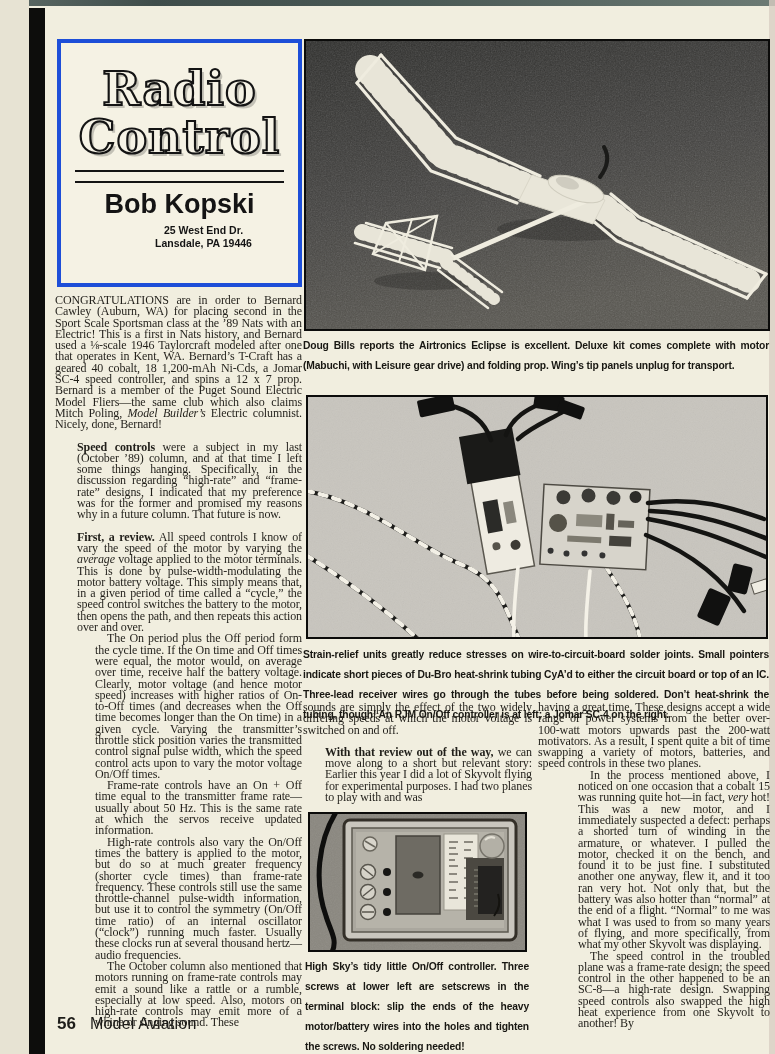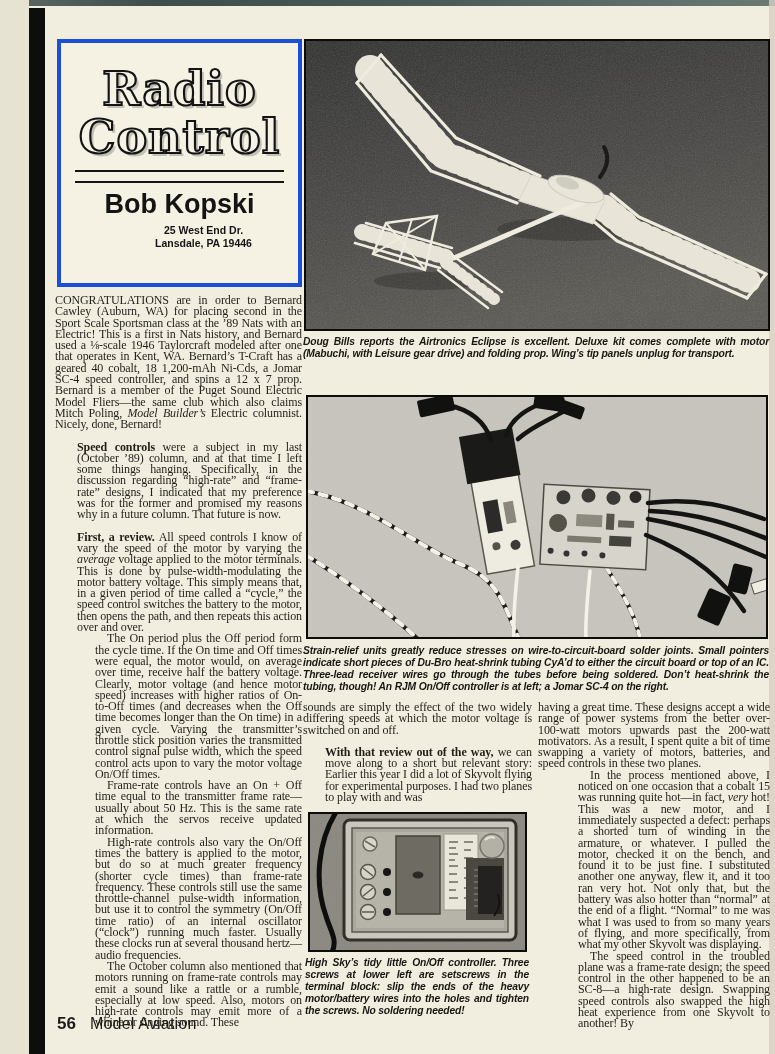--- a/index.html
+++ b/index.html
@@ -31,22 +31,22 @@
   .col p{margin:0;}
   .col p.gap{margin-top:11px;margin-left:22px;}
   .col p.ind{text-indent:12px;margin-left:40px;}
   .col b{letter-spacing:-0.1px;}
   #left-col{left:55px;top:295px;width:247px;}
   #mid-col{left:303px;top:702px;width:229px;}
   #right-col{left:538px;top:702px;width:232px;}
   
   .photo{position:absolute;display:block;}
   .caption{position:absolute;font-family:"Liberation Sans",sans-serif;font-weight:700;
-           font-size:10.3px;line-height:12px;letter-spacing:-0.15px;color:#181712;
-           text-align:justify;font-style:italic;}
+           font-size:10.3px;line-height:20px;letter-spacing:-0.15px;color:#181712;
+           text-align:justify;}
   
   .footer{position:absolute;left:57px;top:1014px;font-family:"Liberation Sans",sans-serif;color:#1d1c19;}
   .footer .pg{font-weight:700;font-size:17px;}
   .footer .mag{font-weight:400;font-size:16px;margin-left:14px;letter-spacing:.2px;}
 </style>
 </head>
 <body>
 
 <div id="page">
   <div class="top-edge"></div>

